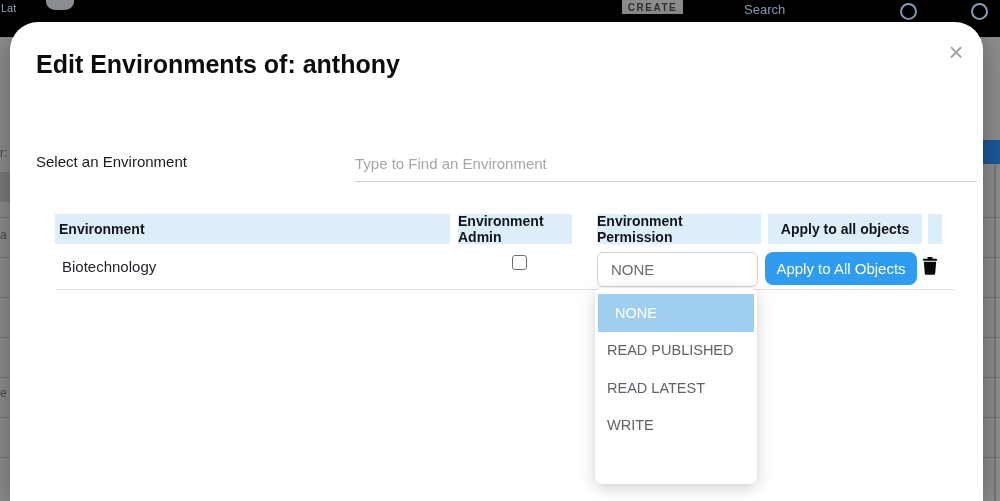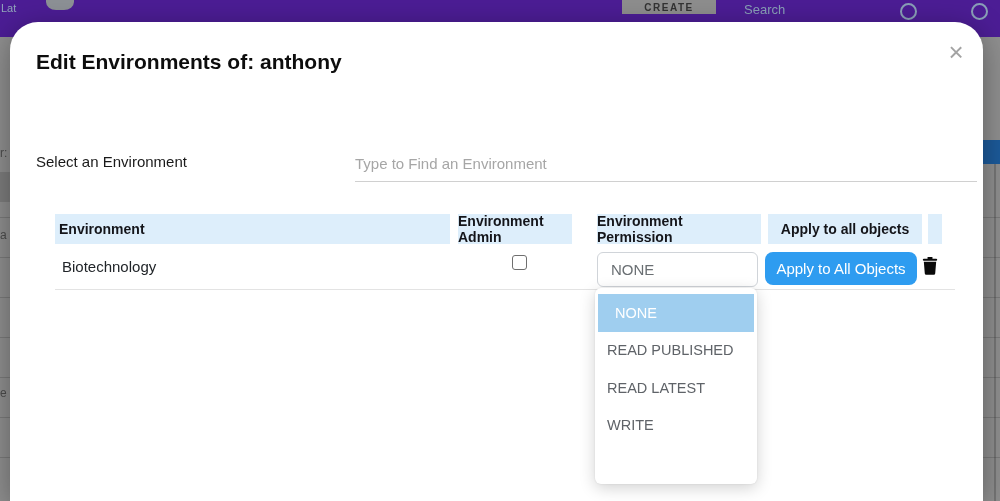--- a/index.html
+++ b/index.html
@@ -9,39 +9,39 @@
 
   
   .bg-page { position: absolute; inset: 0; background: #8f8f8f; }
   .bg-line { position: absolute; left: 0; width: 1000px; height: 1px; background: rgba(50,50,50,.22); }
   .bg-left-row { position: absolute; left: 0; top: 172px; width: 12px; height: 30px; background: #7d7d7d; }
   .bg-frag { position: absolute; color: #4c4c4c; font-size: 12px; }
   .bg-right-blue { position: absolute; left: 983px; top: 140px; width: 17px; height: 24px; background: #1c5a9a; }
   .bg-right-scroll { position: absolute; left: 994px; top: 164px; width: 2px; height: 337px; background: rgba(40,40,40,.25); }
 
   
-  .navbar { position: absolute; left: 0; top: 0; width: 1000px; height: 37px; background: #4c1d95; }
+  .navbar { position: absolute; left: 0; top: 0; width: 1000px; height: 37px; background: #000000; }
   .nav-latest { position: absolute; left: 1px; top: 2px; color: #93a7bc; font-size: 11px; }
   .nav-avatar { position: absolute; left: 46px; top: 0; width: 28px; height: 10px; background: #8d9196; border-radius: 0 0 10px 10px / 0 0 8px 8px; }
-  .nav-create { position: absolute; left: 622px; top: 0; width: 94px; height: 14px; background: #8e8e8e;
+  .nav-create { position: absolute; left: 622px; top: 0; width: 61px; height: 14px; background: #8e8e8e;
                 display: flex; align-items: center; justify-content: center;
                 color: #333; font-size: 10px; font-weight: bold; letter-spacing: 1.5px; }
   .nav-search { position: absolute; left: 744px; top: 2px; color: #8aa0b8; font-size: 13px; }
   .nav-ring { position: absolute; width: 17px; height: 17px; border: 2px solid #8aa0b8; border-radius: 50%; background: transparent; }
   .ring-search { left: 900px; top: 3px; }
   .ring-help { left: 971px; top: 3px; }
 
   
   .modal { position: absolute; left: 10px; top: 22px; width: 973px; height: 479px;
            background: #ffffff; border-radius: 28px 28px 0 0;
            box-shadow: 0 6px 30px rgba(0,0,0,.35); }
   .modal-close { position: absolute; left: 930px; top: 14px; width: 32px; height: 32px;
                  color: #a3a3a3; font-size: 26px; line-height: 32px; text-align: center;
                  cursor: pointer; font-weight: 300; }
-  .modal-title { position: absolute; left: 26px; top: 28px; font-size: 21px; font-weight: bold; color: #0d0d0d; }
+  .modal-title { position: absolute; left: 26px; top: 28px; font-size: 25px; font-weight: bold; color: #0d0d0d; }
   .modal-desc { position: absolute; left: 26px; top: 70px; width: 930px; font-size: 13.5px; color: #1a1a1a; }
 
   .select-label { position: absolute; left: 26px; top: 131px; font-size: 15px; color: #1a1a1a; }
   .env-search { position: absolute; left: 345px; top: 124px; width: 622px; height: 36px;
                 border: none; border-bottom: 1px solid #d0d0d0; outline: none;
                 font-size: 15px; color: #333; background: transparent;
                 font-family: "Liberation Sans", "DejaVu Sans", sans-serif; }
   .env-search::placeholder { color: #a6a6a6; }
 
   

